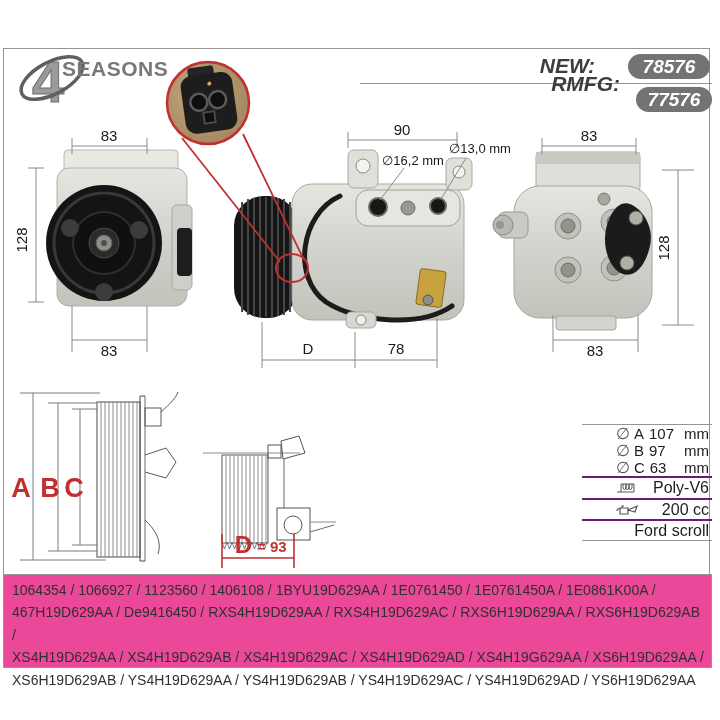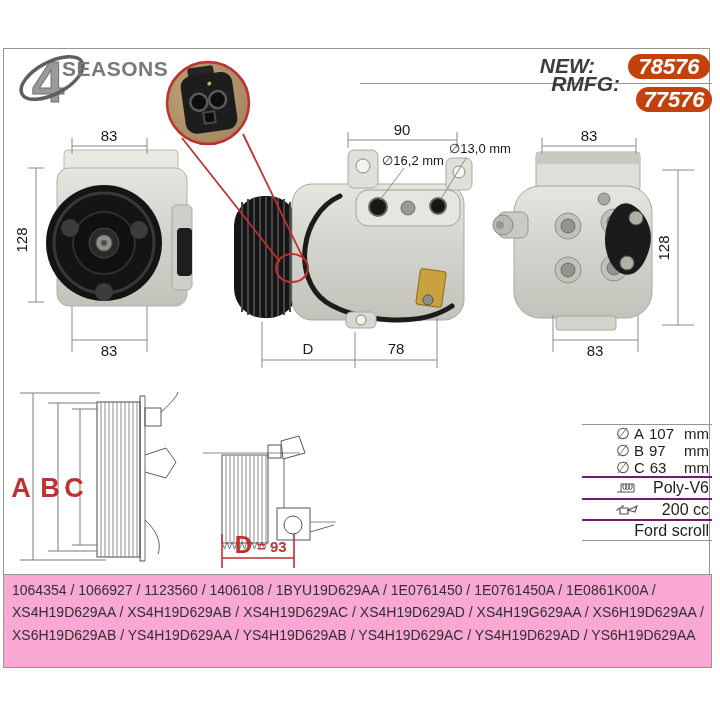--- a/index.html
+++ b/index.html
@@ -4,38 +4,38 @@
 <style>
   html,body{margin:0;padding:0;background:#fff;}
   .page{position:relative;width:720px;height:720px;background:#ffffff;overflow:hidden;
         font-family:"Liberation Sans",sans-serif;color:#222;}
   .page-border{position:absolute;left:3px;top:48px;width:707px;height:620px;
         border:1px solid #96968e;box-sizing:border-box;background:#fff;}
   .draw-svg{position:absolute;left:0;top:0;}
   
   .logo{position:absolute;left:10px;top:40px;}
   .hdr-label{position:absolute;font-style:italic;font-weight:bold;font-size:21px;color:#3d3d3d;text-align:right;}
-  .hdr-badge{position:absolute;width:82px;height:25px;background:#c2410c;border-radius:13px;
-        color:#fff;font-weight:bold;font-style:italic;font-size:22px;line-height:25px;text-align:center;}
+  .hdr-badge{position:absolute;width:82px;height:25px;background:#737373;border-radius:13px;
+        color:#fff;font-weight:bold;font-style:italic;font-size:19px;line-height:25px;text-align:center;}
   .hdr-divider{position:absolute;left:360px;top:83px;width:352px;height:1px;background:#96968e;}
   
   .spec-table{position:absolute;left:582px;top:424px;width:130px;font-size:15px;color:#1d1d1d;box-sizing:border-box;}
   .spec-block{border-top:1px solid #96968e;box-sizing:border-box;}
   .spec-line{display:flex;align-items:center;height:17px;padding-left:34px;padding-right:3px;}
   .spec-line .dia{color:#555;font-size:16px;margin-right:4px;}
   .spec-line .lab{margin-right:5px;}
   .spec-line .unit{margin-left:auto;}
   .spec-row{border-top:2px solid #701a75;display:flex;align-items:center;
         padding-left:34px;padding-right:3px;box-sizing:border-box;font-size:16px;}
   .spec-row .rtext{margin-left:auto;}
   .spec-row.last{border-bottom:0;}
   .spec-end{border-top:1px solid #96968e;height:0;}
   
   .pn-panel{position:absolute;left:3px;top:574px;width:709px;height:94px;box-sizing:border-box;
-        background:#f9a8d4;border:1px solid #96968e;padding:4px 6px 0 8px;
+        background:#ec4899;border:1px solid #96968e;padding:4px 6px 0 8px;
         font-size:14px;line-height:22.4px;color:#303030;}
 </style>
 </head>
 <body>
 
 <div class="page">
 
   <div class="page-border"></div>
 
   <svg class="draw-svg" width="720" height="720" viewBox="0 0 720 720">
@@ -265,17 +265,18 @@
       <span class="rtext">200 cc</span>
     </div>
     <div class="spec-row" style="height:21px;text-align:right;">
       <span class="rtext">Ford scroll</span>
     </div>
     <div class="spec-end"></div>
   </div>
 
   <div class="pn-panel">
     <div>1064354 / 1066927 / 1123560 / 1406108 / 1BYU19D629AA / 1E0761450 / 1E0761450A / 1E0861K00A /</div>
+    <div>467H19D629AA / De9416450 / RXS4H19D629AA / RXS4H19D629AC / RXS6H19D629AA / RXS6H19D629AB /</div>
     <div>XS4H19D629AA / XS4H19D629AB / XS4H19D629AC / XS4H19D629AD / XS4H19G629AA / XS6H19D629AA /</div>
     <div>XS6H19D629AB / YS4H19D629AA / YS4H19D629AB / YS4H19D629AC / YS4H19D629AD / YS6H19D629AA</div>
   </div>
 
 </div>
 
 </body></html>

